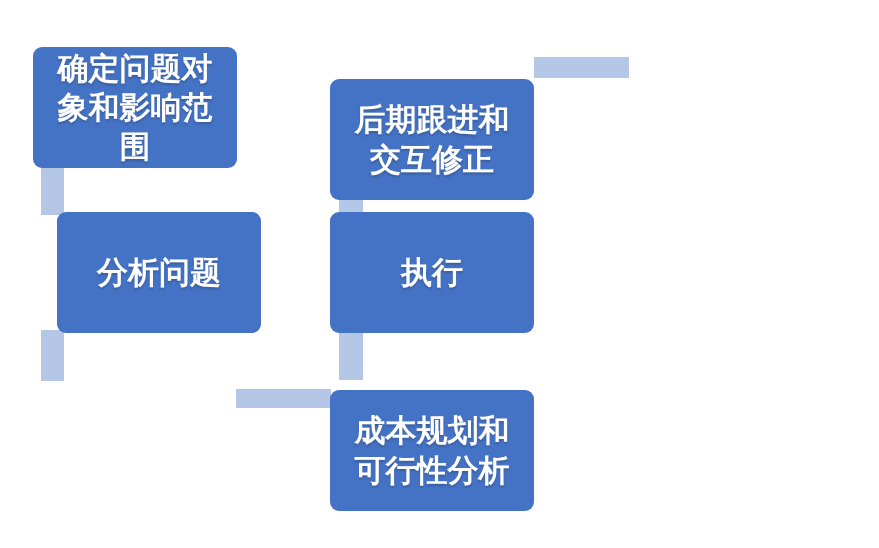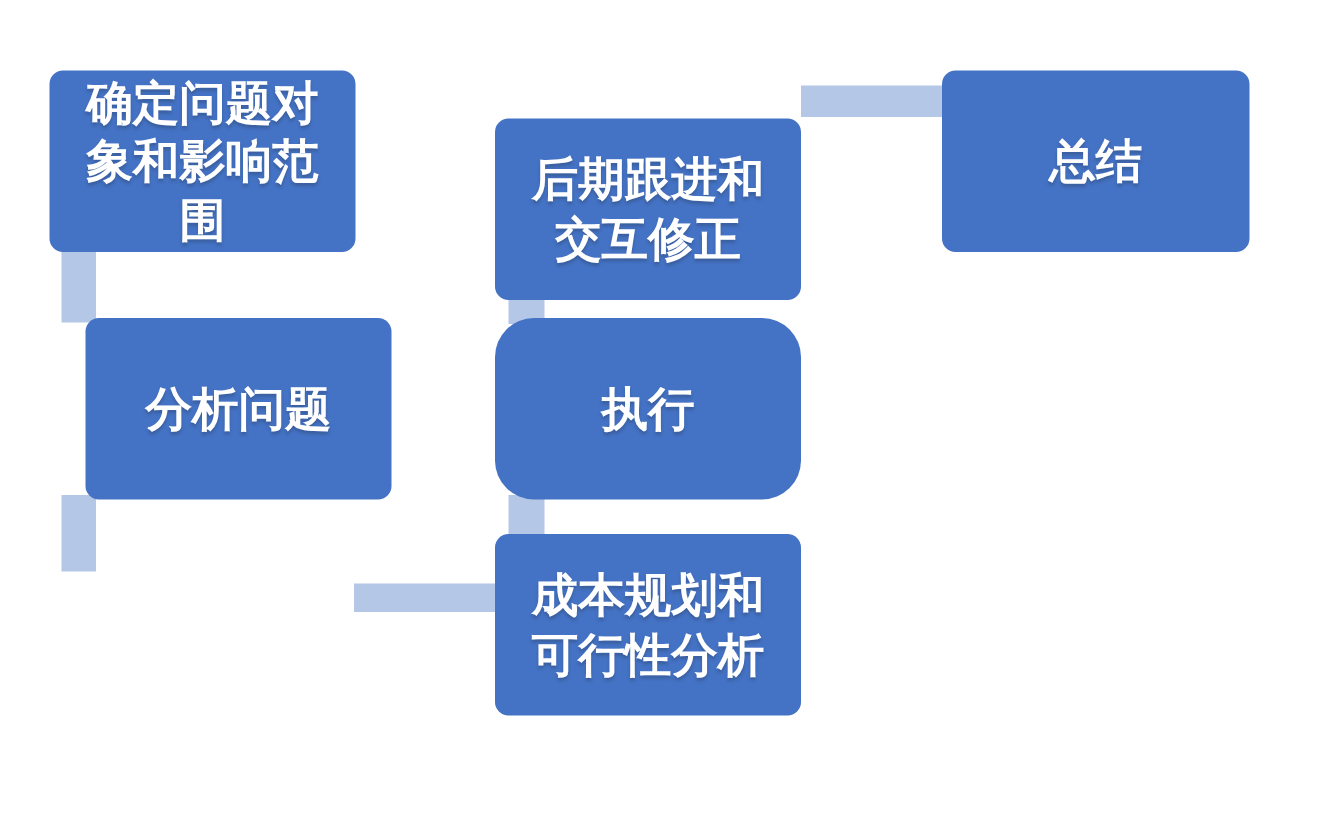--- a/index.html
+++ b/index.html
@@ -45,22 +45,22 @@
     z-index: 2;
     text-shadow: 0 2px 2px rgba(40, 60, 90, 0.35);
     word-break: break-all;
   }
   
   .n-define   { left: 33px;  top: 47px; text-align: center;  }
   .n-analyze  { left: 33px;  top: 212px; margin-left: 24px; }
   .n-propose  { left: 33px;  top: 378px; }
   
   .n-followup { left: 330px; top: 47px; margin-top: 32px;  }
-  .n-execute  { left: 330px; top: 212px; border-radius: 26px; }
-  .n-cost     { left: 330px; top: 356px; }
+  .n-execute  { left: 330px; top: 212px; }
+  .n-cost     { left: 330px; top: 390px; }
   
   .n-summary  { left: 628px; top: 47px; width: 205px; }
 
   
   .c-define-analyze    { left: 41px;  top: 165px; width: 23px; height: 50px; }
   .c-analyze-propose   { left: 41px;  top: 330px; width: 23px; height: 51px; }
   .c-propose-cost      { left: 236px; top: 389px; width: 95px; height: 19px; }
   .c-cost-execute      { left: 339px; top: 330px; width: 24px; height: 50px; }
   .c-execute-followup  { left: 339px; top: 165px; width: 24px; height: 51px; }
   .c-followup-summary  { left: 534px; top: 57px;  width: 95px; height: 21px; }
@@ -75,15 +75,14 @@
   <div class="connector c-propose-cost"></div>
   <div class="connector c-cost-execute"></div>
   <div class="connector c-execute-followup"></div>
   <div class="connector c-followup-summary"></div>
 
   <div class="node n-define">确定问题对象和影响范围</div>
   <div class="node n-analyze">分析问题</div>
   <div class="node n-cost">成本规划和可行性分析</div>
   <div class="node n-execute">执行</div>
   <div class="node n-followup">后期跟进和交互修正</div>
-  <div class="node n-summary">总结</div>
 
 </div>
 
 </body></html>

